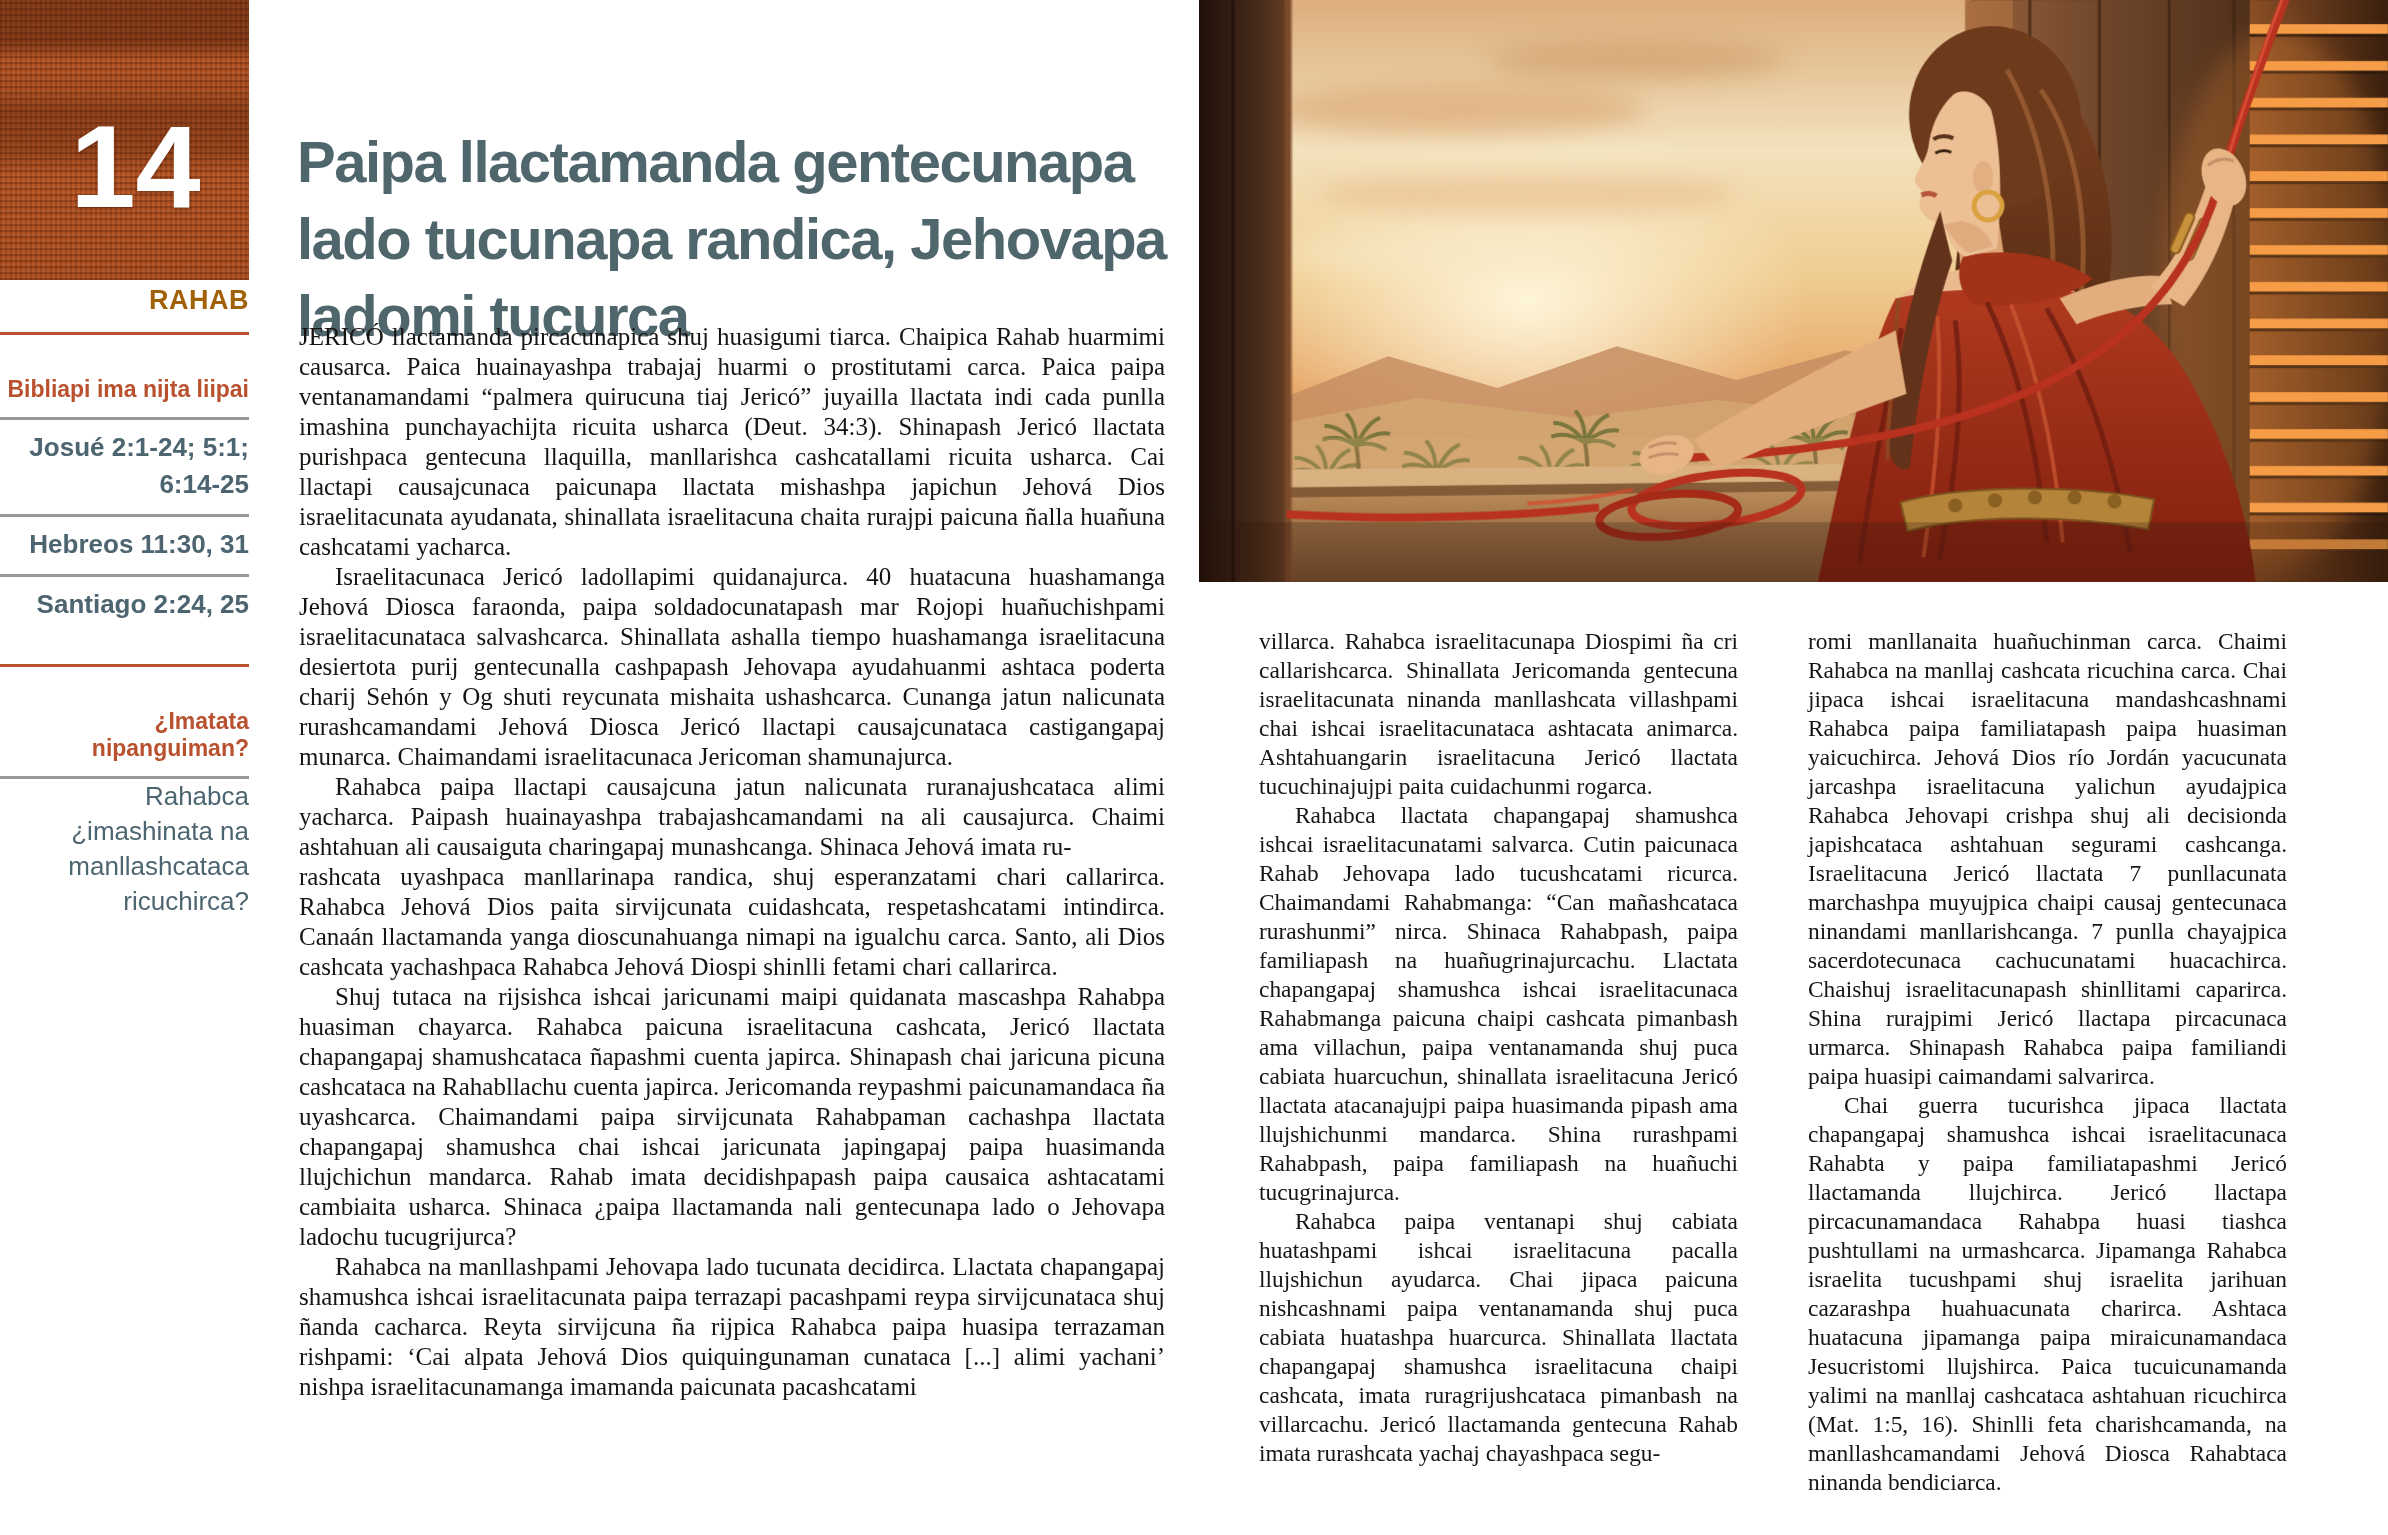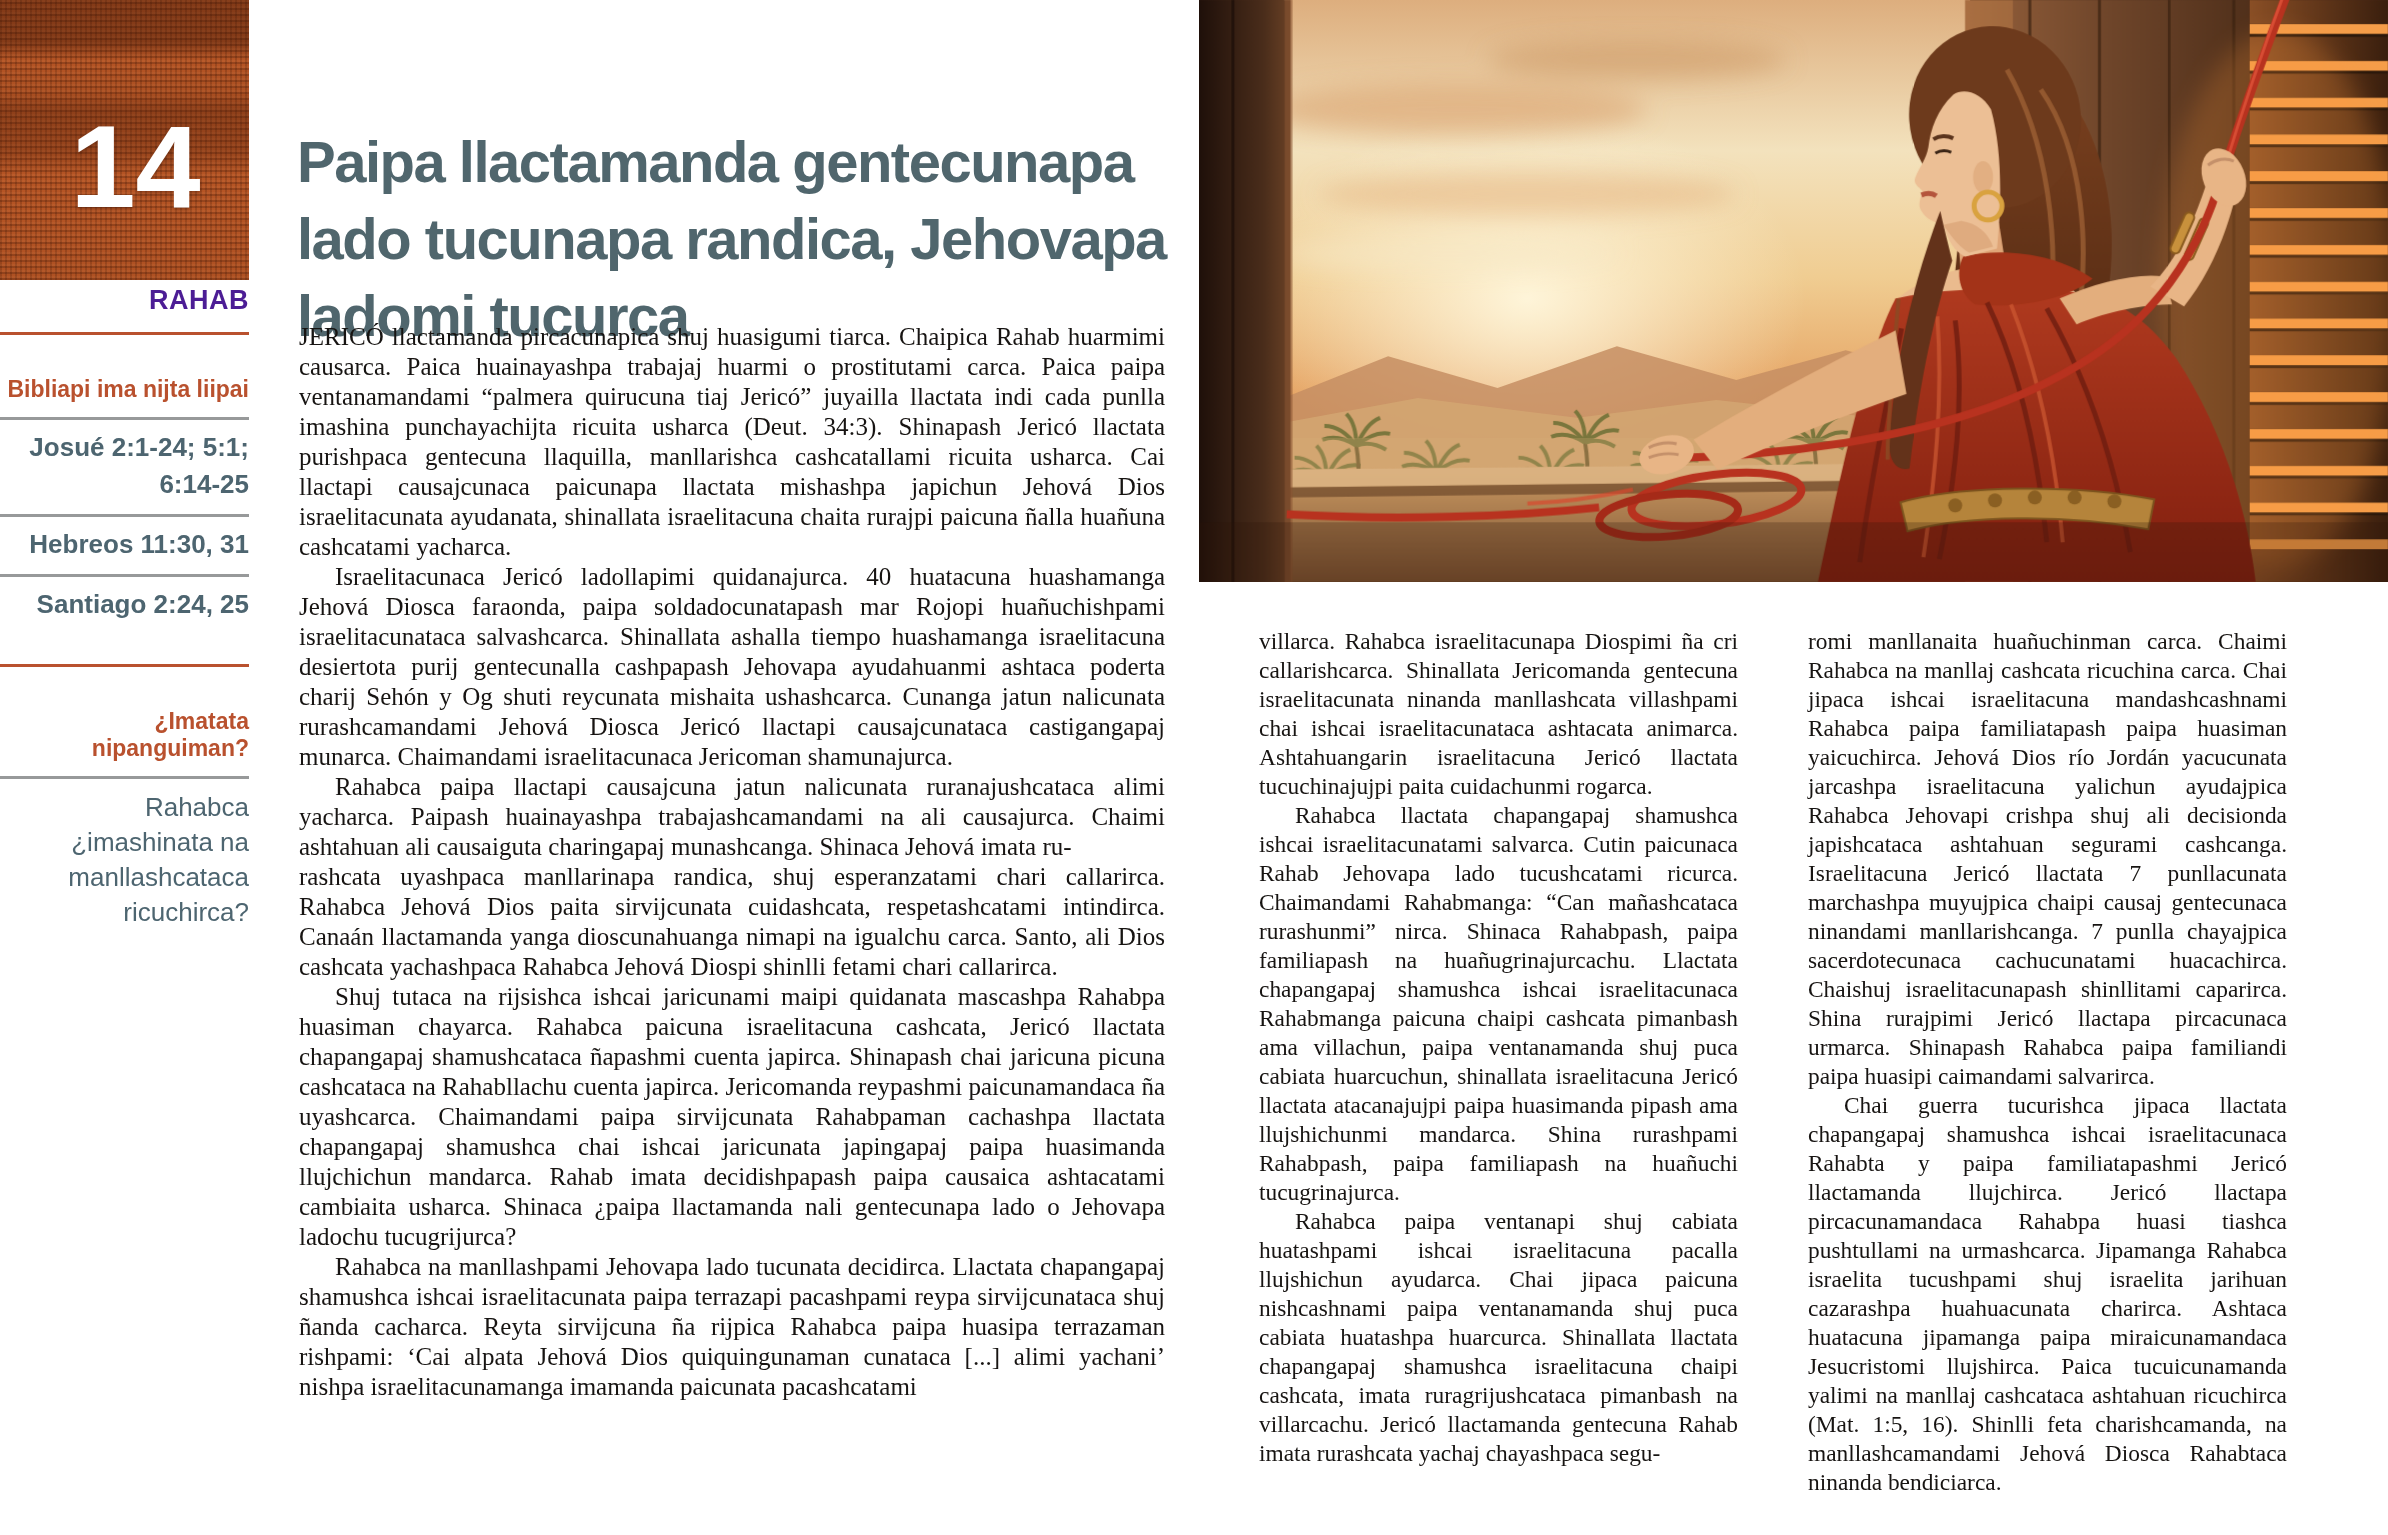--- a/index.html
+++ b/index.html
@@ -17,25 +17,25 @@
       repeating-linear-gradient(90deg, rgba(40,12,2,.18) 0 2px, transparent 2px 5px);
     display:flex;align-items:center;justify-content:center;}
   .chapter-num{color:#ffffff;font-weight:bold;font-size:117px;line-height:1;
     padding-top:52px;padding-left:22px;text-shadow:0 2px 3px rgba(60,20,5,.35);}
 
   
   .sidebar{position:absolute;left:0;top:285px;width:249px;text-align:right;}
   .rule{height:3px;width:100%;}
   .rule.gray{background:#97999a;}
   .rule.orange{background:#b9512e;}
-  .sb-name{color:#4c1d95;font-weight:bold;font-size:27px;letter-spacing:0.5px;padding-bottom:16px;}
+  .sb-name{color:#a16207;font-weight:bold;font-size:27px;letter-spacing:0.5px;padding-bottom:16px;}
   .sb-label{color:#b9512e;font-weight:bold;font-size:23px;padding:13px 0 14px 0;margin-top:28px;}
   .sb-ref{color:#4d6570;font-weight:bold;font-size:26px;line-height:37px;padding:9px 0 11px 0;margin-left:22px;}
   .sb-gap{height:30px;}
-  .sb-question{color:#4d6570;font-size:26px;line-height:35px;font-weight:500;padding-top:11px;}
+  .sb-question{color:#4d6570;font-size:26px;line-height:35px;font-weight:500;}
 
   
   .article-title{position:absolute;left:297px;top:84px;width:925px;
     color:#50666d;font-weight:bold;font-size:58px;line-height:77px;letter-spacing:-1.5px;}
 
   
   .bodycol{font-family:"Liberation Serif",serif;color:#171412;text-align:justify;}
   .col1{position:absolute;left:299px;top:322px;width:866px;font-size:25px;line-height:30px;}
   .col1 p{margin:0;}
   .p-indent{text-indent:36px;}

